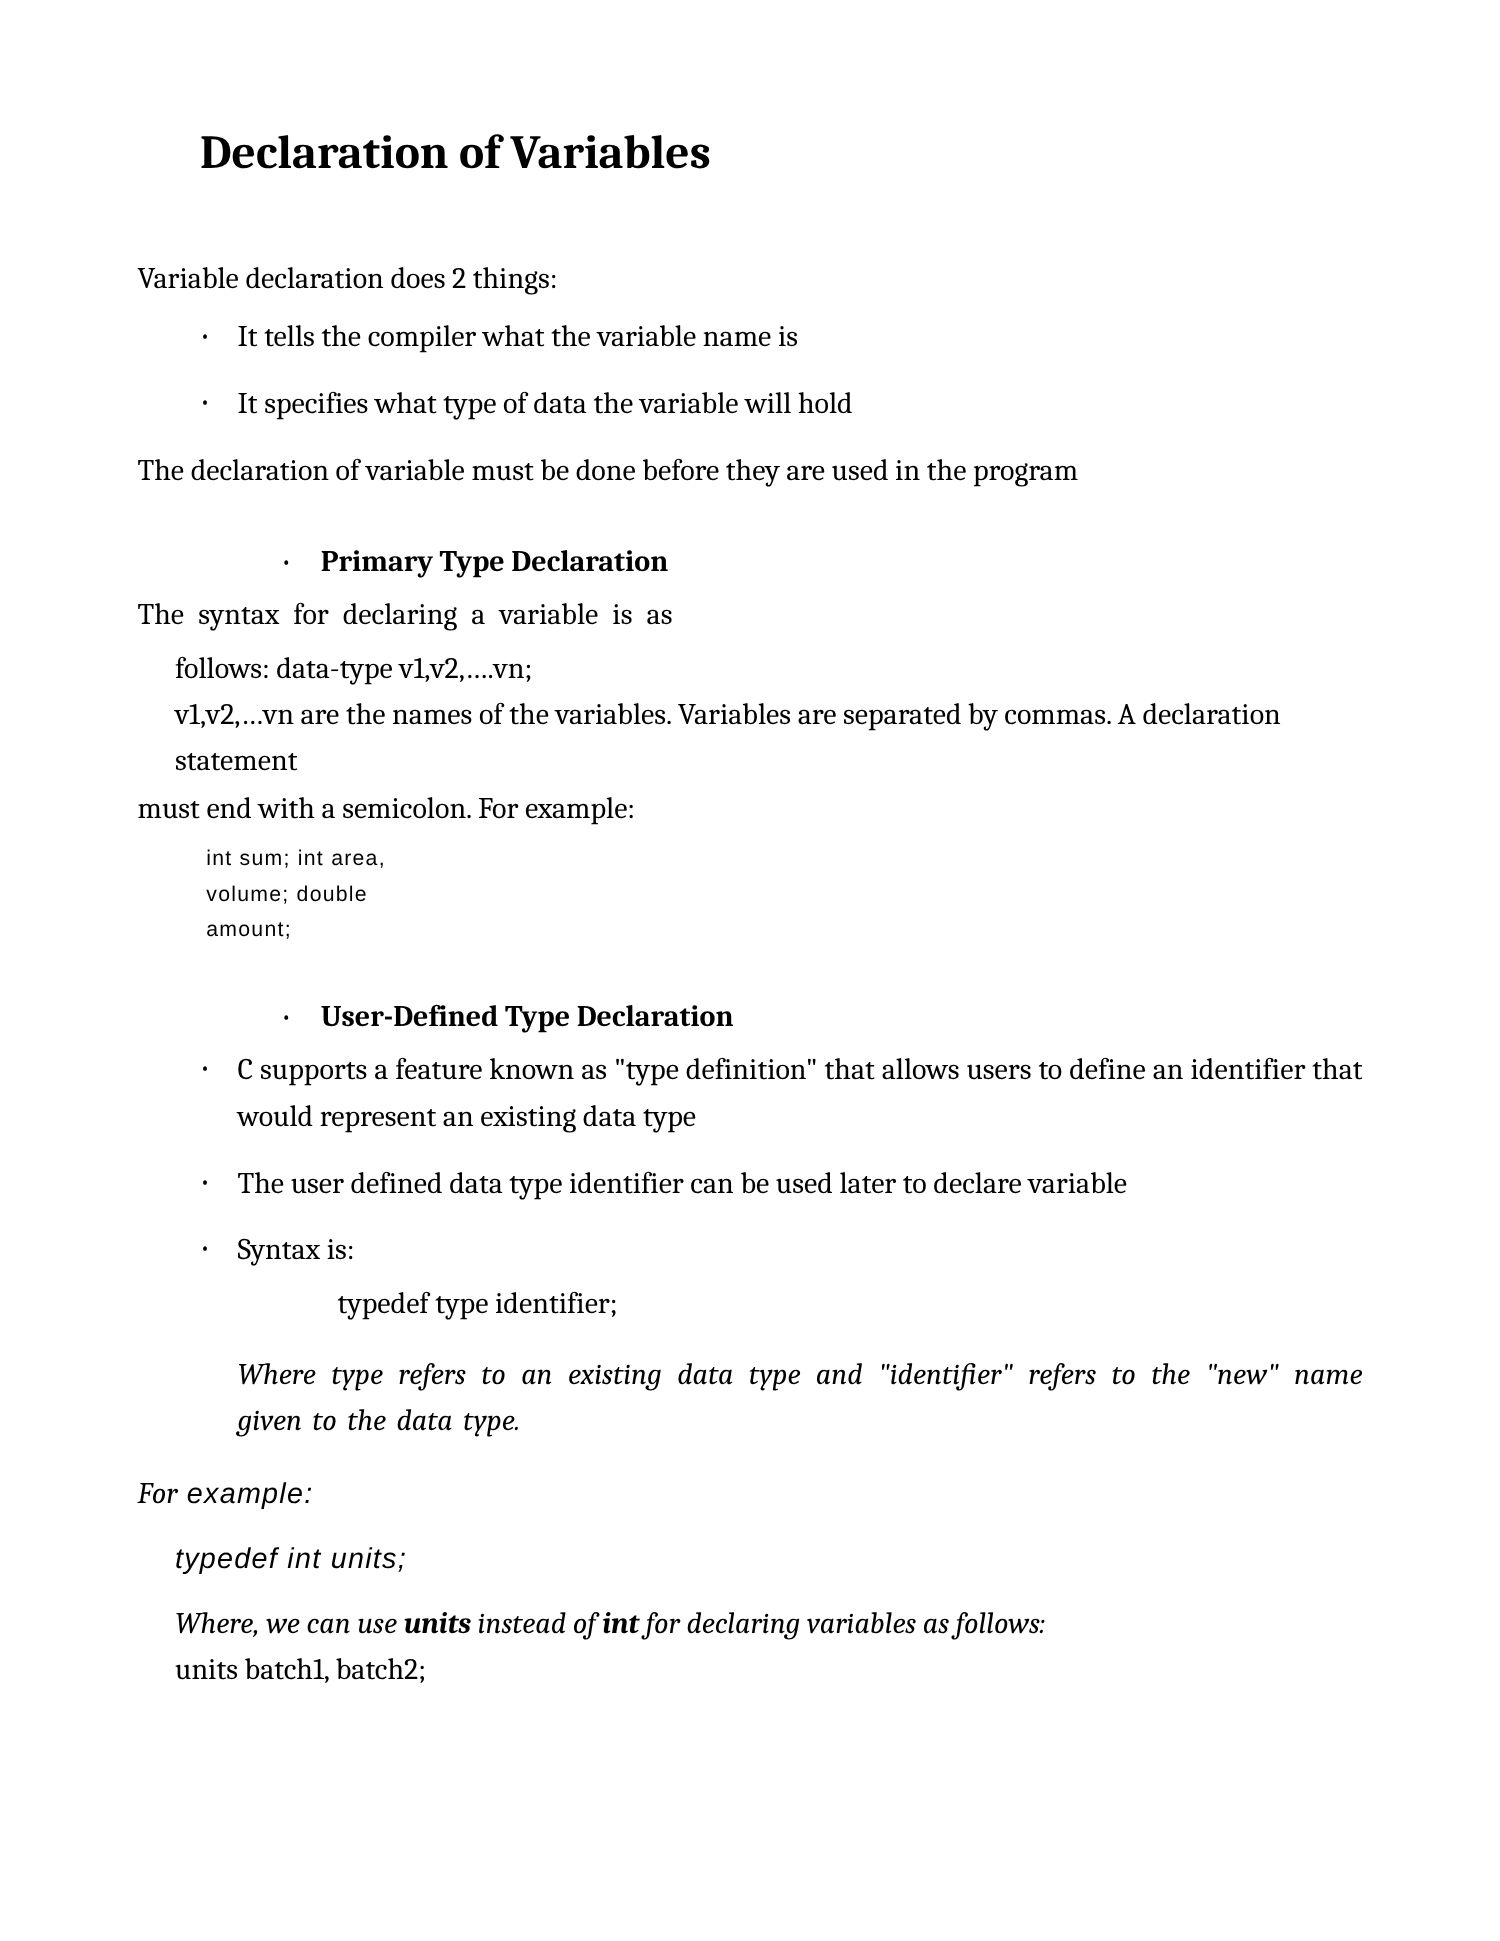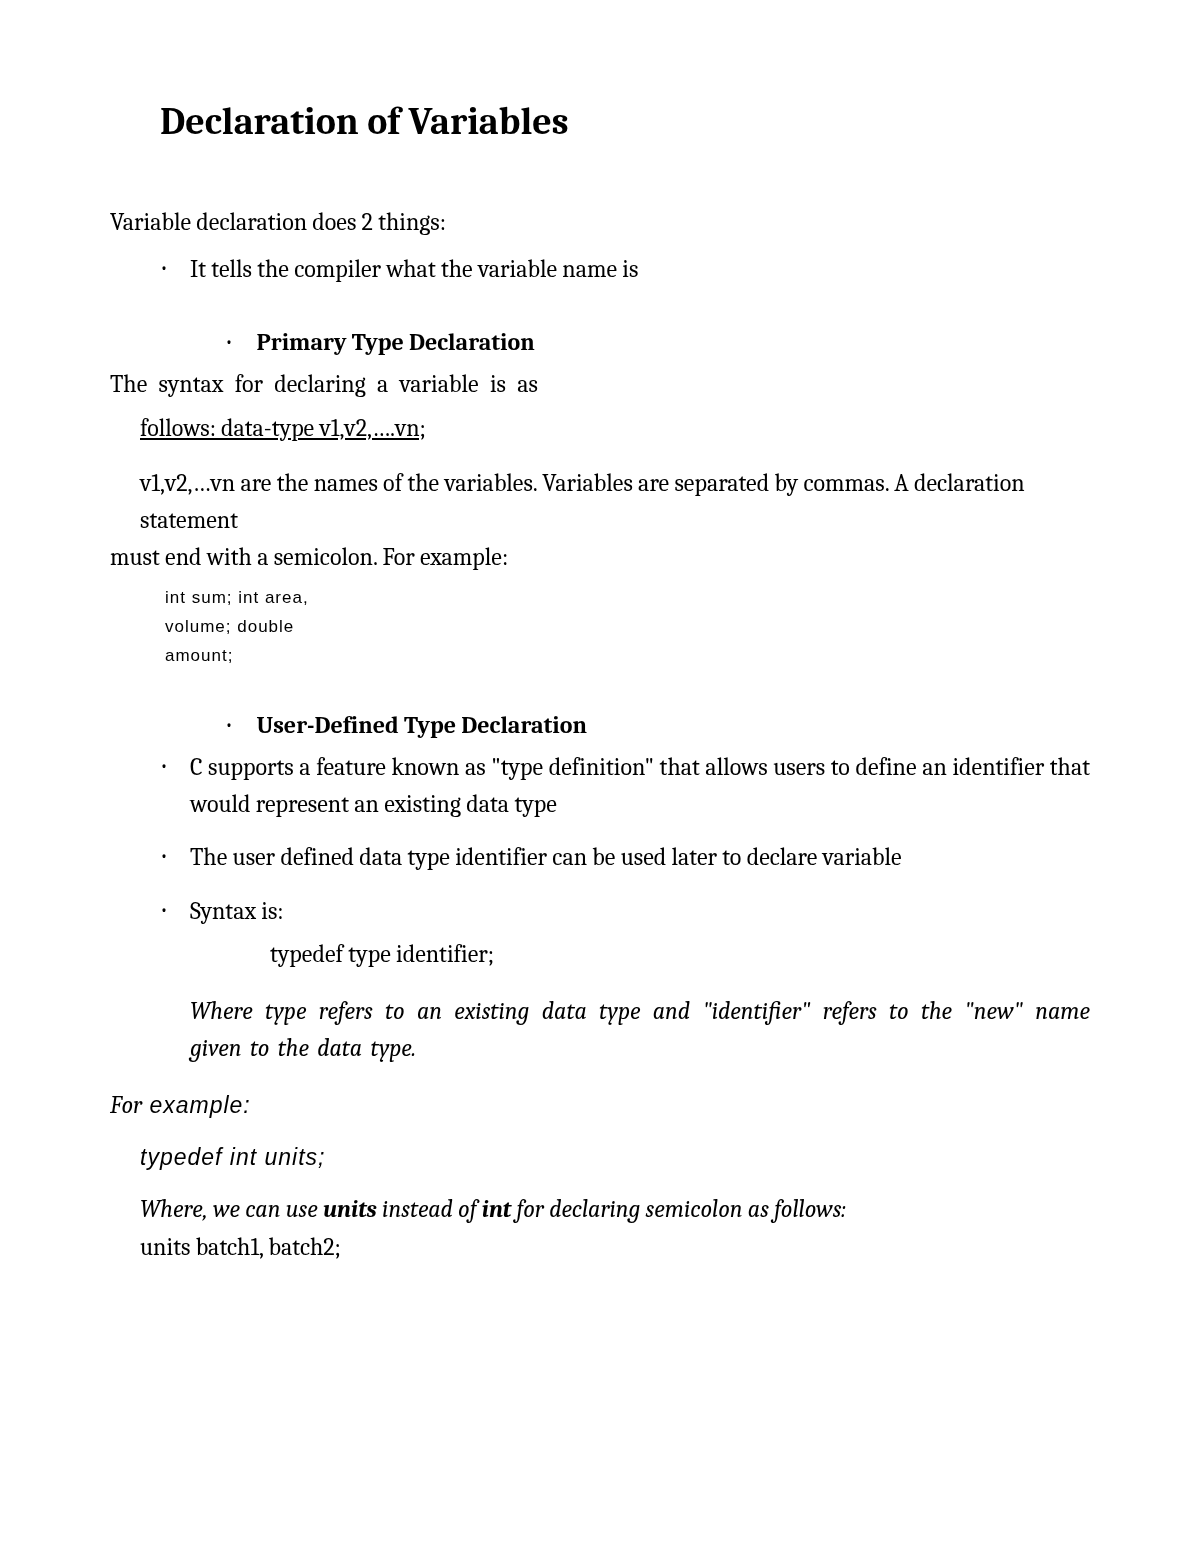--- a/index.html
+++ b/index.html
@@ -80,36 +80,38 @@
   .para-just {
     text-align: justify;
   }
   .small-sans {
     font-family: "Verdana", "Arial", sans-serif;
     font-size: 23px;
     letter-spacing: 1px;
   }
   .mb-0 { margin-bottom: 0; }
   .mb-6 { margin-bottom: 6px; }
-  .mb-10 { margin-bottom: 18px; text-decoration: underline; }
+  .mb-10 { margin-bottom: 0; }
   .mt-20 { margin-top: 20px; font-style: italic; }
 </style>
 </head>
 <body>
 
 <div class="page">
 
   <h1 class="title">Declaration of Variables</h1>
 
   <div class="body-text">Variable declaration does 2 things:</div>
 
   <ul class="bulleted body-text">
     <li>It tells the compiler what the variable name is</li>
+    <li>It specifies what type of data the variable will hold</li>
   </ul>
 
+  <div class="body-text">The declaration of variable must be done before they are used in the program</div>
 
   <div class="section-heading-wrap">
     <span class="section-bullet">•</span>
     <span class="section-heading">Primary Type Declaration</span>
   </div>
 
   <div class="body-text mb-6" style="word-spacing:6px;">The syntax for declaring a variable is as</div>
   <div class="body-text indent1 mb-10">follows: data-type v1,v2,….vn;</div>
   <div class="body-text indent2 mb-0">v1,v2,…vn are the names of the variables. Variables are separated by commas. A declaration statement</div>
   <div class="body-text mb-6">must end with a semicolon. For example:</div>
@@ -133,17 +135,17 @@
     </li>
   </ul>
 
   <div class="body-text mt-20">
     <span>For</span><span class="small-sans"> example:</span>
   </div>
 
   <div class="code-block2 mt-20">typedef     int units;</div>
 
   <div class="body-text indent1 mt-20">
-    <span>Where, we can use </span><b>units</b><span> instead of </span><b>int</b><span> for declaring semicolon as follows:</span>
+    <span>Where, we can use </span><b>units</b><span> instead of </span><b>int</b><span> for declaring variables as follows:</span>
   </div>
   <div class="body-text indent1">units batch1, batch2;</div>
 
 </div>
 
 </body></html>

